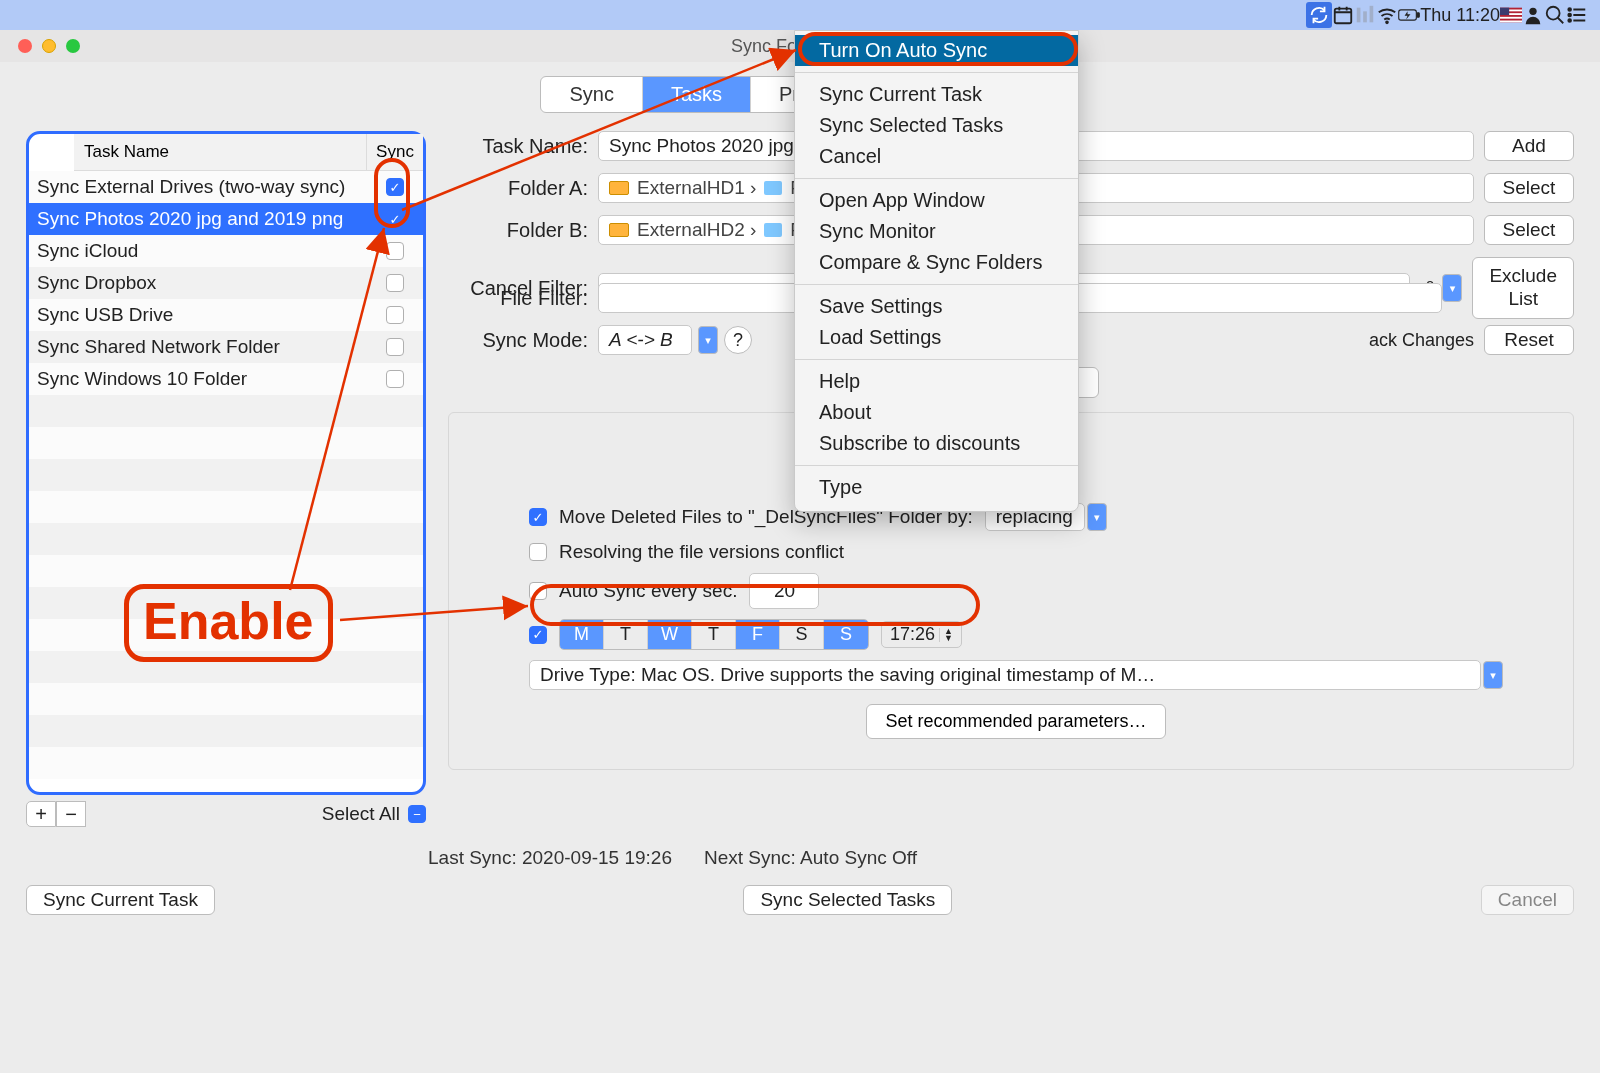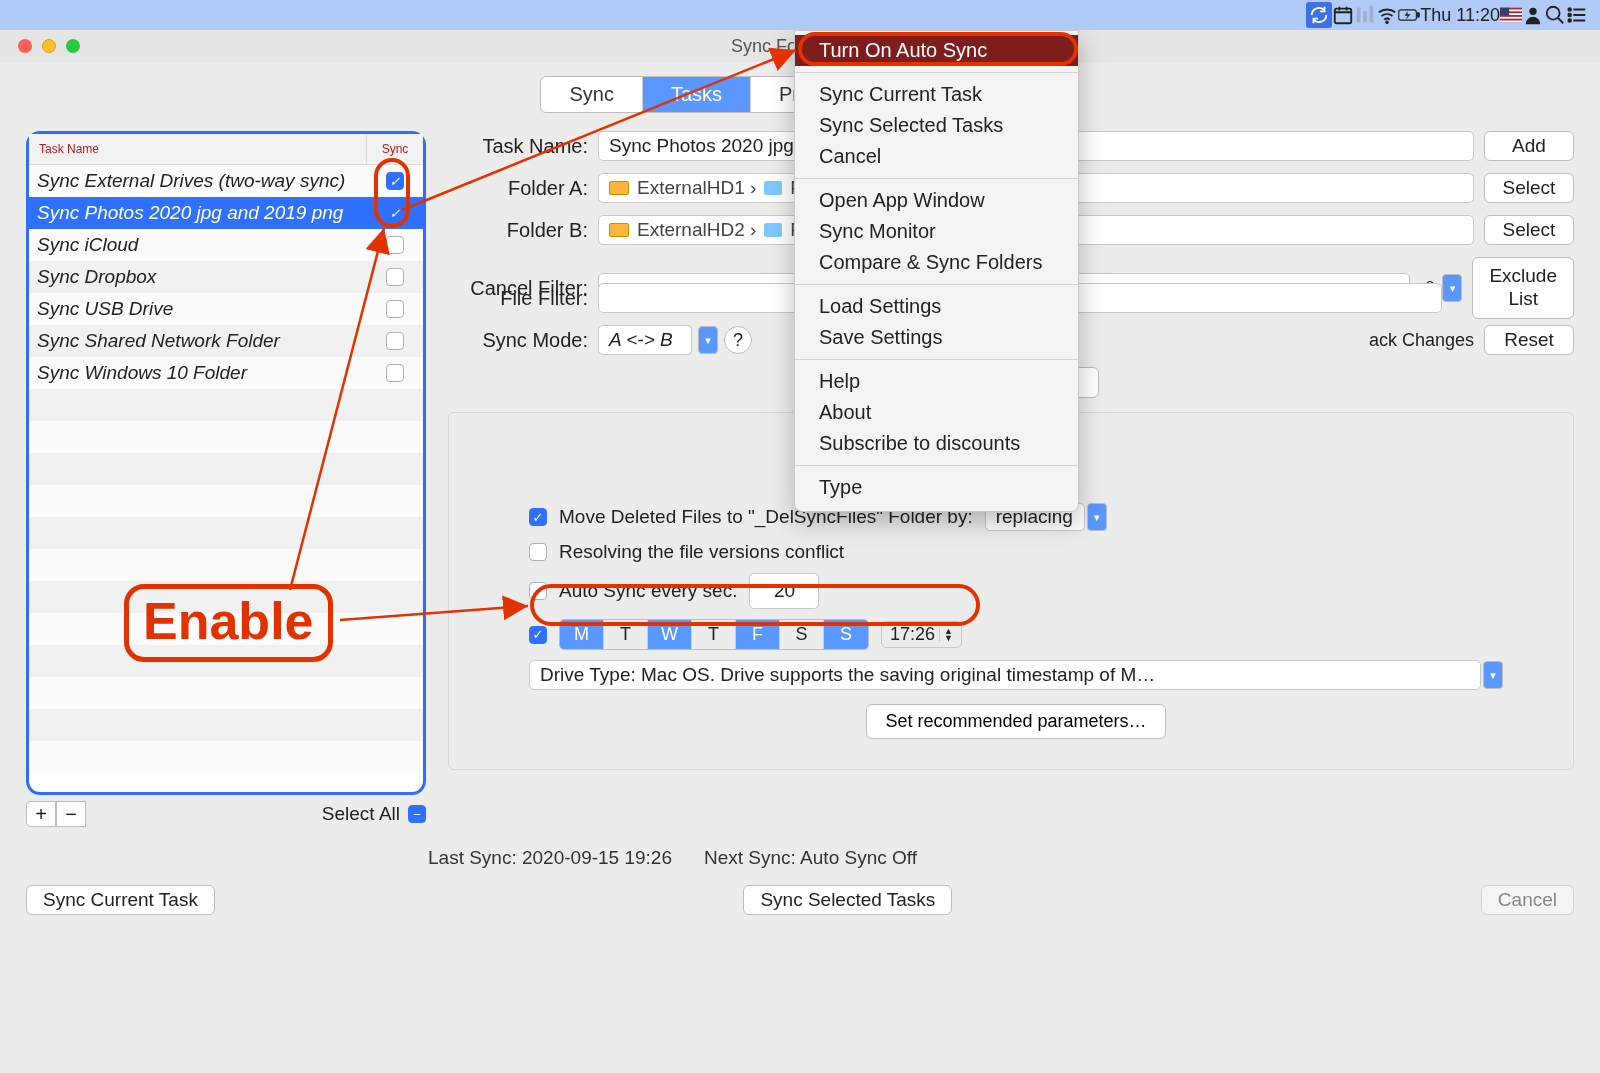--- a/index.html
+++ b/index.html
@@ -40,24 +40,24 @@
   .segment .seg:last-child{border-right:none;}
   .segment .seg.active{background:var(--mac-tab-blue);color:#fff;}
 
   
   #body{display:flex;padding:18px 26px;gap:22px;}
   #leftcol{width:400px;}
   #rightcol{flex:1;}
 
   
   #tasktable{border:3px solid #2f6cff;border-radius:14px;background:#fff;height:664px;display:flex;flex-direction:column;}
-  #tasktable .thead{display:flex;background:#f2f2f2;color:#b91c1c;font-size:12px;border-bottom:1px solid #dcdcdc;}
+  #tasktable .thead{display:flex;background:#f2f2f2;color:#000000;font-size:17px;border-bottom:1px solid #dcdcdc;margin-left:45px;}
   #tasktable .thead .tn{flex:1;padding:8px 10px;border-right:1px solid #dcdcdc;}
   #tasktable .thead .ts{width:56px;text-align:center;padding:8px 4px;}
-  #tasktable .trow{display:flex;align-items:center;height:32px;padding:0 8px;font-size:19px;font-style:italic;}
+  #tasktable .trow{display:flex;align-items:center;height:32px;padding:0 8px;font-size:19px;}
   #tasktable .trow:nth-child(odd){background:#fbfbfb;}
   #tasktable .trow:nth-child(even){background:#f1f1f1;}
   #tasktable .trow.selected{background:#2f70ff;color:#fff;}
   #tasktable .trow .tn{flex:1;white-space:nowrap;overflow:hidden;}
   #tasktable .trow .ts{width:40px;display:flex;justify-content:center;}
   #tasktable .tbody{flex:1;overflow:hidden;}
   #tasktable .filler{height:32px;}
   #tasktable .filler:nth-child(odd){background:#fbfbfb;}
   #tasktable .filler:nth-child(even){background:#f1f1f1;}
 
@@ -99,21 +99,21 @@
   .widebtn{display:block;margin:14px auto 0;border:1px solid #bcbcbc;border-radius:6px;background:#fff;padding:6px 18px;font-size:18px;}
 
   
   #status{display:flex;gap:32px;font-size:19px;color:#333;padding:2px 0 0 428px;}
   #actions{display:flex;gap:16px;padding:16px 26px;align-items:center;}
   #actions .spacer{flex:1;}
 
   
   #ctxmenu{position:absolute;top:30px;left:794px;width:285px;background:#f4f4f4;border:1px solid #c9c9c9;border-radius:0 0 8px 8px;box-shadow:0 10px 26px rgba(0,0,0,.25);z-index:90;padding:4px 0 8px;}
   #ctxmenu .mi{padding:4px 24px;font-size:20px;white-space:nowrap;}
-  #ctxmenu .mi.hl{background:#7f1d1d;color:#fff;}
+  #ctxmenu .mi.hl{background:#0369a1;color:#fff;}
   #ctxmenu hr{border:none;border-top:1px solid #d4d4d4;margin:6px 0;}
 
   
   .annot{position:absolute;border:4px solid var(--annot);border-radius:36px;pointer-events:none;z-index:200;}
   #annot-menu{left:798px;top:32px;width:280px;height:34px;border-radius:18px;}
   #annot-chk{border-radius:24px;border-width:4px;}
   #annot-dayrow{border-radius:26px;}
   #enable-label{position:absolute;left:124px;top:584px;border:5px solid var(--annot);border-radius:20px;color:var(--annot);font-size:52px;font-weight:700;padding:2px 14px 6px;z-index:180;background:transparent;}
 
   svg.arrow{position:absolute;z-index:170;pointer-events:none;}
@@ -192,22 +192,22 @@
   <div class="mi hl">Turn On Auto Sync</div>
   <hr>
   <div class="mi">Sync Current Task</div>
   <div class="mi">Sync Selected Tasks</div>
   <div class="mi">Cancel</div>
   <hr>
   <div class="mi">Open App Window</div>
   <div class="mi">Sync Monitor</div>
   <div class="mi">Compare &amp; Sync Folders</div>
   <hr>
+  <div class="mi">Save Settings</div>
   <div class="mi">Load Settings</div>
-  <div class="mi">Save Settings</div>
   <hr>
   <div class="mi">Help</div>
   <div class="mi">About</div>
   <div class="mi">Subscribe to discounts</div>
   <hr>
   <div class="mi">Type</div>
 </div>
 
 <div class="annot" id="annot-menu"></div>
 

